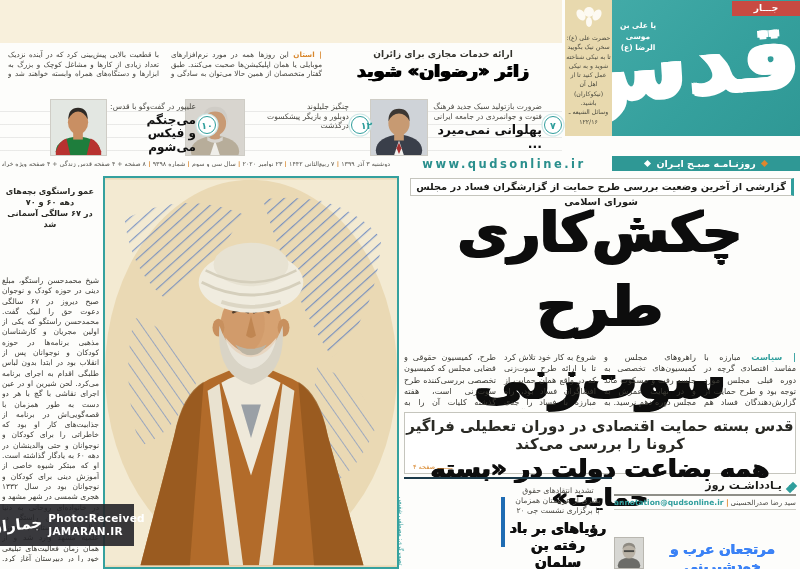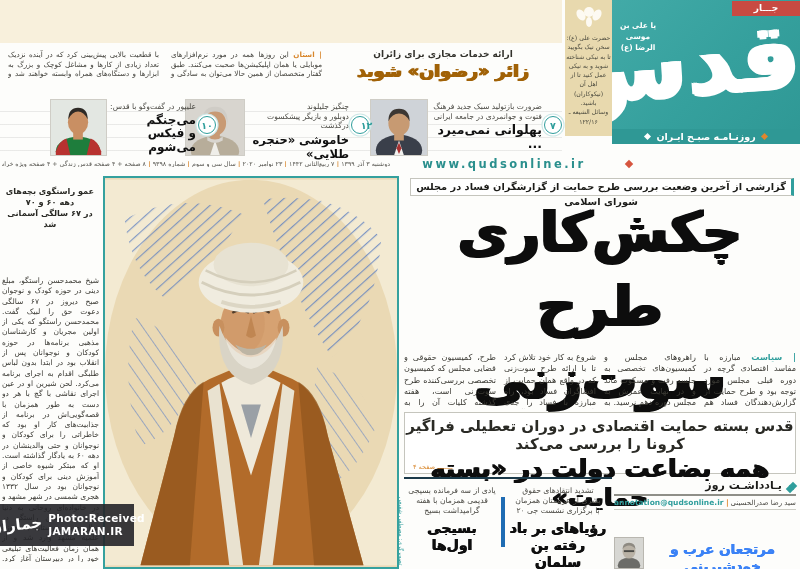--- a/index.html
+++ b/index.html
@@ -19,21 +19,21 @@
   .rule-blue { background:#1f6cb3; height:2px; }
   .r1 { left:0; top:43;  width:562; height:2.5px; }
   .r2 { left:0; top:90;  width:562; }
   .r3 { left:0; top:95;  width:562; }
   .r4 { left:0; top:156; width:562; height:2.5px; }
 
   
   .topbox { left:0; top:46; width:562px; height:43px; background:#f8f0dc; }
   .zaer { left:328px; top:49px; width:230px; text-align:center; }
   .zaer .kick { font-size:9px; font-weight:bold; color:#33322c; }
-  .zaer .head { font-size:17.5px; font-weight:bold; color:#a16207; margin-top:2px; }
+  .zaer .head { font-size:17.5px; font-weight:bold; color:#000000; margin-top:2px; }
   .topbrief {
     left:8px; top:50px; width:314px; height:37px; overflow:hidden;
     column-count:2; column-gap:12px;
     font-size:7.2px; line-height:9.6px; text-align:justify; color:#45443e;
   }
   .tag-orange { color:#d8862b; font-weight:bold; }
   .tag-orange::before { content:"| "; color:#d8862b; }
   .tag-teal { color:#2f9e9c; font-weight:bold; }
   .tag-teal::before { content:"| "; color:#2f9e9c; }
   .pageref { color:#d8862b; font-size:6.5px; }
@@ -67,21 +67,21 @@
   .hadith .txt { font-size:6.2px; line-height:9.3px; color:#4b4a3e; margin-top:1px; }
   .tealblock { left:612px; top:0; width:188px; height:136px;
     background:linear-gradient(135deg,#42aaa7,#35a09d 55%,#2f9895); overflow:hidden; }
   .logo { position:absolute; left:0; top:2px; width:100%; text-align:center;
     font-size:92px; line-height:120px; font-weight:bold; color:#fff;
     transform:rotate(-4deg); text-shadow:2px 0 #fff,-2px 0 #fff,0 2px #fff; }
   .sidelabel { position:absolute; left:5px; top:20px; width:42px; text-align:center;
     color:#fff; font-size:7.5px; line-height:11px; font-weight:bold; }
   .ribbon { left:732px; top:1px; width:68px; height:15px; background:#c84a42;
     color:#fff; font-size:9px; font-weight:bold; text-align:center; line-height:15px; }
-  .tagline { left:612px; top:129px; width:188px; height:15px; background:#2f9895;
+  .tagline { left:612px; top:156px; width:188px; height:15px; background:#2f9895;
     display:flex; align-items:center; justify-content:center; gap:6px;
     color:#fff; font-size:9.5px; font-weight:bold; }
   .dmd { width:5px; height:5px; transform:rotate(45deg); }
   .dmd.or { background:#e0862e; } .dmd.wh { background:#fff; }
 
   
   .kbox { left:410px; top:178px; width:384px; height:18px;
     border:1px solid #c5c5bd; border-left:1px solid #c5c5bd; border-right:3px solid #2f9e9c;
     font-size:9.8px; font-weight:bold; color:#1b1b18; text-align:center; line-height:15px;
     background:#fff; }
@@ -185,21 +185,20 @@
     <ellipse cx="30" cy="53" rx="25" ry="16" fill="#b7ad9a"></ellipse>
     <rect x="25" y="33" width="10" height="9" fill="#c89a74"></rect>
     <polygon points="30,42 25,57 35,57" fill="#efeee9"></polygon>
     <ellipse cx="30" cy="24" rx="11.5" ry="13" fill="#c89a74"></ellipse>
     <path d="M17,25 Q16,7 30,7 Q44,7 43,25 Q41,12 30,12 Q19,12 17,25 Z" fill="#cfccc6"></path>
     <path d="M22,38 Q30,44 38,38 L38,42 Q30,47 22,42 Z" fill="#d8d5cf"></path>
   </svg>
   <div class="abs btext" style="left:249px;width:100px;">
     <div class="bk pl">چنگیز جلیلوند
 دوبلور و بازیگر پیشکسوت درگذشت</div>
-    <div class="bh" style="font-size:11.5px">خاموشی «حنجره طلایی»</div>
   </div>
   <div class="abs num" style="left:351px;padding-left:13px;">۱۲</div>
 
   <svg class="abs bphoto" style="left:50px;width:57px;" viewBox="0 0 57 57">
     <rect width="57" height="57" fill="#e3e7e2"></rect>
     <ellipse cx="28" cy="53" rx="23" ry="15" fill="#1e7d3c"></ellipse>
     <path d="M5,53 Q9,42 16,40 L20,57 L5,57 Z" fill="#b83230"></path>
     <path d="M52,53 Q48,42 41,40 L37,57 L52,57 Z" fill="#b83230"></path>
     <rect x="23" y="32" width="10" height="9" fill="#c98f63"></rect>
     <ellipse cx="28" cy="23" rx="10.5" ry="12.5" fill="#c98f63"></ellipse>
@@ -274,27 +273,20 @@
   <div class="abs ruledark"></div>
 
   <div class="abs bb" style="left:508px;width:100px;">
     <div class="bk pl">تشدید انتقادهای حقوق
 بشری از عربستان همزمان
 با برگزاری نشست جی ۲۰</div>
     <div class="bh pl fat-sm">رؤیاهای بر باد
 رفته بن سلمان</div>
   </div>
   <div class="abs bbbar"></div>
-  <div class="abs bb" style="left:406px;width:92px;">
-    <div class="bk pl">یادی از سه فرمانده بسیجی
-قدیمی همزمان با هفته
-گرامیداشت بسیج</div>
-    <div class="bh pl fat-sm">بسیجی
-اول‌ها</div>
-  </div>
   <div class="abs vcredit">تصویرگری: مصطفی شفیعی</div>
 
   <div class="abs note">
     <div class="note-head">
       <span class="ddm"></span>
       <span class="ddm" style="margin-right:-8px;margin-top:6px;"></span>
       <span class="ttl">یـادداشـت روز</span>
     </div>
     <div class="note-meta">
       <span class="author">سید رضا صدرالحسینی</span>

